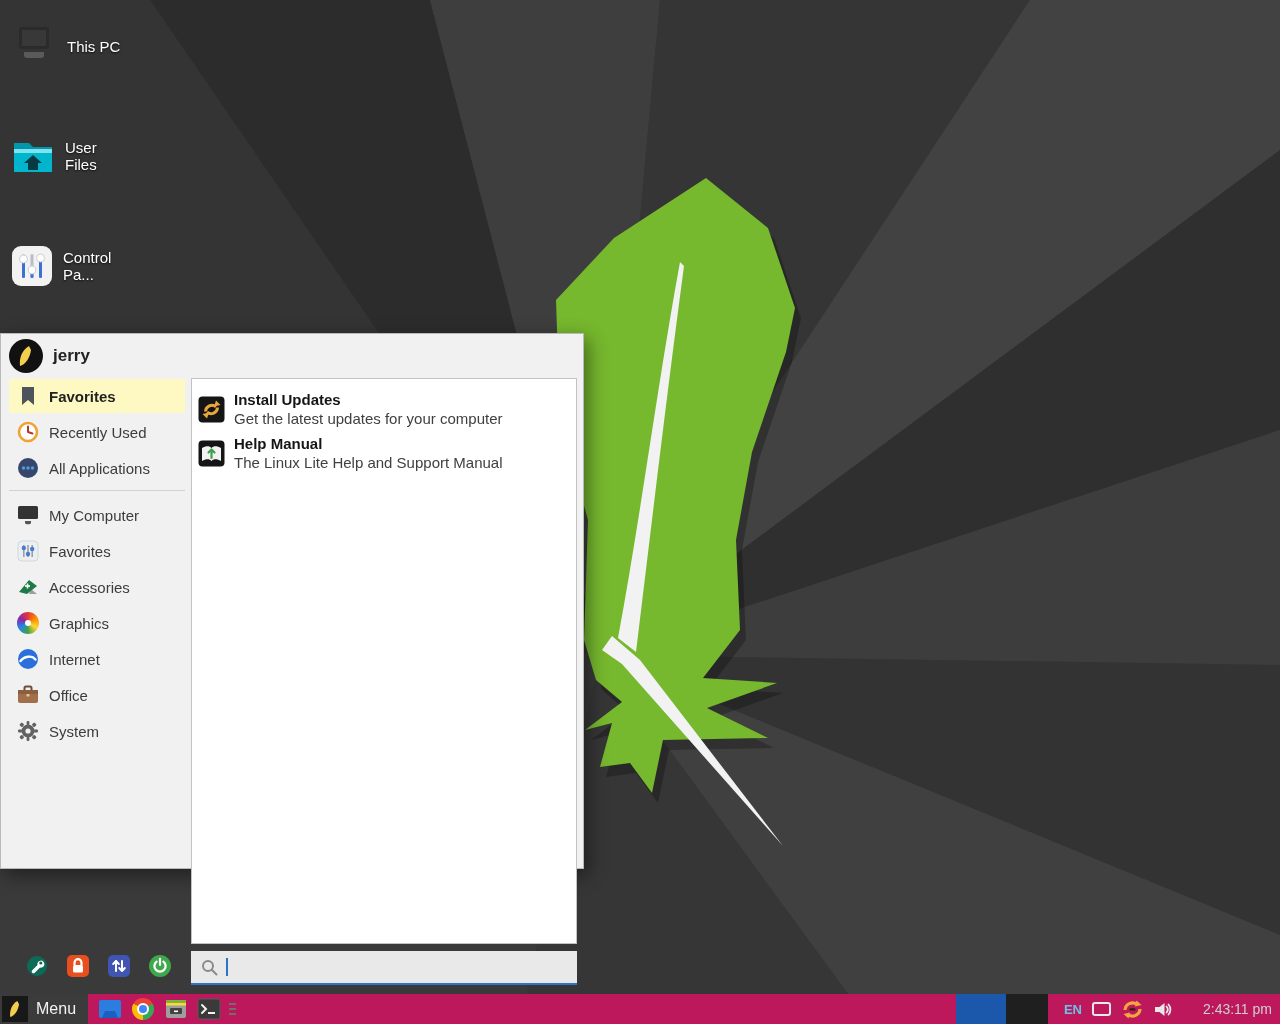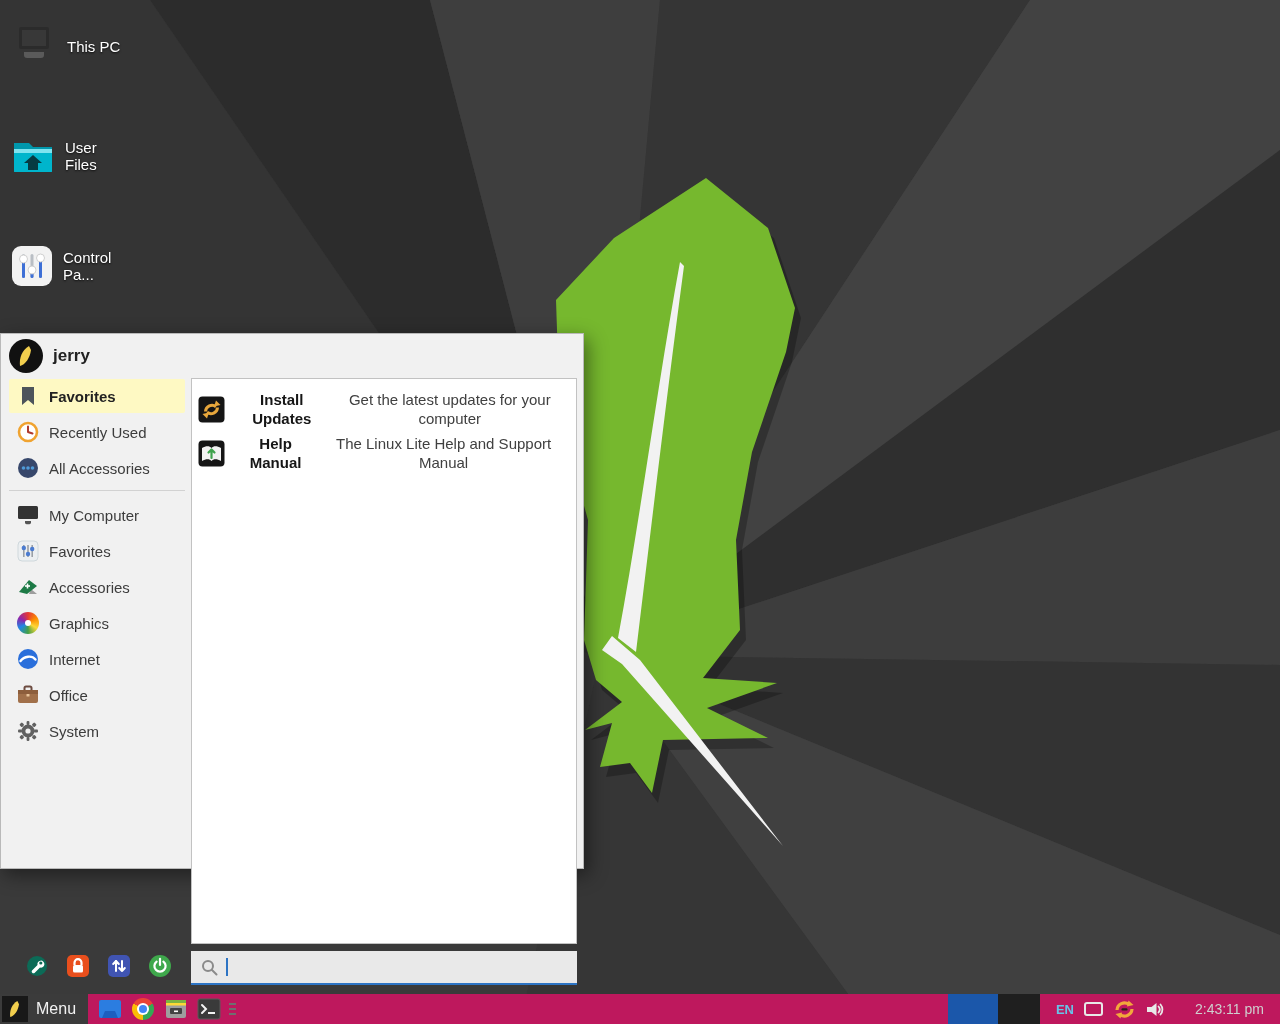--- a/index.html
+++ b/index.html
@@ -29,21 +29,21 @@
   .side-row { height:34px; margin-bottom:2px; display:flex; align-items:center; gap:10px;
               padding-left:8px; font-size:15px; color:#3c3c3c; border-radius:2px; cursor:default; }
   .side-row.selected { background:#fef9c3; color:#222; font-weight:bold; }
   .side-sep { height:1px; background:#d2d2d2; margin:5px 0 7px 0; }
   .side-ico { width:22px; height:22px; display:flex; align-items:center; justify-content:center; flex:none; }
 
   .apps-panel { position:absolute; left:190px; top:44px; width:386px; height:566px;
                 background:#fff; border:1px solid #c2c2c2; padding:8px 6px; }
   .app-row { display:flex; align-items:center; gap:9px; height:44px; cursor:default; }
   .app-ico { width:27px; height:27px; flex:none; }
-  .app-txt { display:flex; flex-direction:row; line-height:19px;text-align:center; }
+  .app-txt { display:flex; flex-direction:column; line-height:19px; }
   .app-title { font-size:15px; font-weight:bold; color:#161616; }
   .app-sub { font-size:15px; color:#404040; }
 
   .action-row { position:absolute; left:24px; top:620px; display:flex; gap:17px; }
   .action-btn { width:24px; height:24px; cursor:pointer; }
 
   .search-box { position:absolute; left:190px; top:617px; width:386px; height:34px;
                 background:#e9e9e9; border-bottom:2px solid #2d74c4; display:flex;
                 align-items:center; padding-left:10px; gap:8px; }
   .caret { width:2px; height:18px; background:#2d74c4; animation:blink 1.1s steps(1) infinite; }
@@ -60,21 +60,21 @@
   .launcher { width:24px; height:24px; display:flex; align-items:center; justify-content:center; cursor:pointer; }
   .chrome-ball { width:22px; height:22px; border-radius:50%;
       background:conic-gradient(from -60deg, #ea4335 0 120deg, #34a853 0 240deg, #fbbc05 0 360deg); position:relative; }
   .chrome-ball::before { content:""; position:absolute; left:5px; top:5px; width:12px; height:12px;
       border-radius:50%; background:#fff; }
   .chrome-ball::after { content:""; position:absolute; left:7px; top:7px; width:8px; height:8px;
       border-radius:50%; background:#4285f4; }
   .panel-handle { display:flex; flex-direction:column; gap:3px; margin-left:8px; cursor:pointer; }
   .panel-handle i { width:7px; height:2px; background:#6f6f6f; }
 
-  .tray { position:absolute; right:8px; top:0; height:30px; display:flex; align-items:center; gap:10px; padding-right:8px; }
+  .tray { position:absolute; right:0; top:0; height:30px; display:flex; align-items:center; gap:10px; padding-right:8px; }
   .pager { display:flex; height:30px; margin-right:6px; }
   .ws { width:50px; height:30px; cursor:pointer; }
   .ws.active { background:#1b57aa; }
   .ws.inactive { width:42px; background:#1f1f1f; }
   .lang { color:#67c3e8; font-size:13px; font-weight:bold; cursor:pointer; }
   .display-ico { width:19px; height:14px; border:2px solid #e8e8e8; border-radius:3px; cursor:pointer; }
   .clock { color:#cfcfcf; font-size:14px; margin-left:20px; cursor:default; }
 
   .grf { width:22px; height:22px; border-radius:50%; position:relative;
          background:conic-gradient(#e53935,#fb8c00,#fdd835,#43a047,#1e88e5,#8e24aa,#e53935); }
@@ -176,21 +176,21 @@
     </div>
     <div class="side-row">
       <span class="side-ico">
         <svg width="22" height="22" viewBox="0 0 22 22">
           <circle cx="11" cy="11" r="10" fill="#37476b"></circle>
           <circle cx="6.5" cy="11" r="1.8" fill="#4f9ad8"></circle>
             <circle cx="11" cy="11" r="1.8" fill="#4f9ad8"></circle>
             <circle cx="15.5" cy="11" r="1.8" fill="#4f9ad8"></circle>
         </svg>
       </span>
-      <span>All Accessories</span>
+      <span>All Applications</span>
     </div>
 
     <div class="side-sep"></div>
 
     <div class="side-row">
       <span class="side-ico">
         <svg width="22" height="20" viewBox="0 0 22 20">
           <rect x="1" y="1" width="20" height="13" rx="1.5" fill="#333"></rect>
           <path d="M8 16 h6 v1.6 a1.6 1.6 0 0 1 -1.6 1.6 h-2.8 a1.6 1.6 0 0 1 -1.6 -1.6 z" fill="#555"></path>
         </svg>

